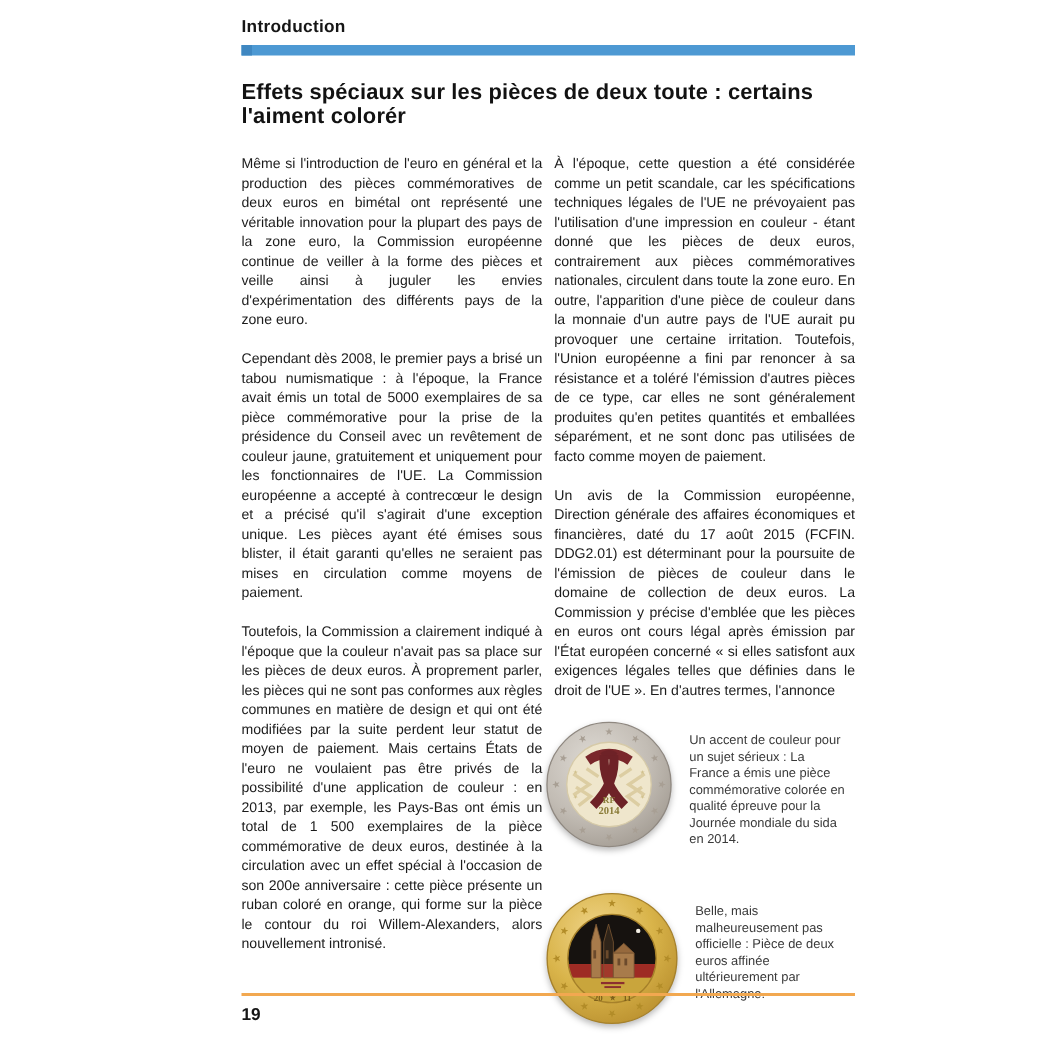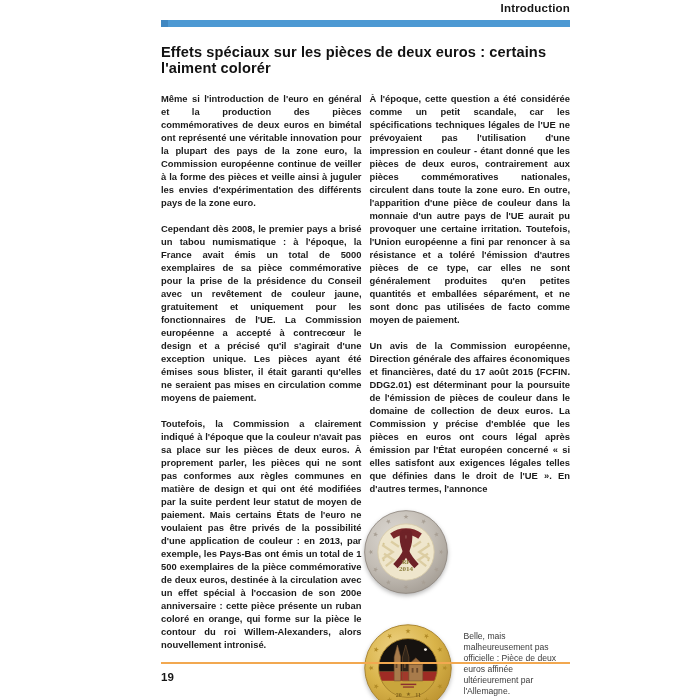--- a/index.html
+++ b/index.html
@@ -1,45 +1,45 @@
 <!DOCTYPE html>
 <html lang="fr"><head>
 <meta charset="utf-8">
 <style>
   html,body{margin:0;padding:0;background:#ffffff;}
   body{width:700px;height:700px;font-family:"Liberation Sans",sans-serif;color:#1b1b1b;}
   .page{position:relative;width:700px;height:700px;background:#ffffff;overflow:hidden;}
   .content{position:absolute;left:161px;top:0;width:409px;}
-  .running-head{margin-top:2px;text-align:right;font-size:11.5px;font-weight:bold;color:#161616;letter-spacing:.2px;}
+  .running-head{margin-top:12px;text-align:left;font-size:11.5px;font-weight:bold;color:#161616;letter-spacing:.2px;}
   .header-bar{margin-top:6px;height:7px;background:#4D99D3;display:flex;}
   .header-bar .cap{width:7px;height:7px;background:#3F87C1;}
   .article-title{margin-top:17px;font-size:14.6px;font-weight:bold;color:#121212;letter-spacing:.1px;}
   .columns{margin-top:16px;display:flex;gap:8px;}
   .col{flex:1;font-size:9.4px;line-height:13px;text-align:justify;hyphens:auto;-webkit-hyphens:auto;}
-  .col p{margin:0 0 13px 0;font-weight:bold;}
+  .col p{margin:0 0 13px 0;}
   .figure{display:flex;align-items:flex-start;}
   .figure.first{margin-top:5px;}
   .figure.second{margin-top:26px;}
   .coin{flex:0 0 auto;filter:drop-shadow(0 2px 2px rgba(0,0,0,.28));margin-left:-8px;}
   .caption{font-size:8.6px;line-height:11px;color:#3a3a3a;margin-left:10px;margin-top:9px;width:106px;text-align:left;}
   .footer-rule{position:absolute;left:161px;top:662px;width:409px;height:2px;background:#F2A850;}
   .page-number{position:absolute;left:161px;top:671px;font-size:11.5px;font-weight:bold;color:#161616;}
 </style>
 </head>
 <body>
 
 <div class="page">
   <div class="content">
 
     <div class="running-head">Introduction</div>
     <div class="header-bar">
         <div class="cap"></div>
       </div>
 
-    <div class="article-title">Effets spéciaux sur les pièces de deux euros : certains l'aiment colorér</div>
+    <div class="article-title">Effets spéciaux sur les pièces de deux toute : certains l'aiment colorér</div>
 
     <div class="columns">
       <div class="col">
         <p>Même si l'introduction de l'euro en général et la production des pièces commémoratives de deux euros en bimétal ont représenté une véritable innovation pour la plupart des pays de la zone euro, la Commission européenne continue de veiller à la forme des pièces et veille ainsi à juguler les envies d'expérimentation des différents pays de la zone euro.</p>
         <p>Cependant dès 2008, le premier pays a brisé un tabou numismatique : à l'époque, la France avait émis un total de 5000 exemplaires de sa pièce commémorative pour la prise de la présidence du Conseil avec un revêtement de couleur jaune, gratuitement et uniquement pour les fonctionnaires de l'UE. La Commission européenne a accepté à contrecœur le design et a précisé qu'il s'agirait d'une exception unique. Les pièces ayant été émises sous blister, il était garanti qu'elles ne seraient pas mises en circulation comme moyens de paiement.</p>
         <p>Toutefois, la Commission a clairement indiqué à l'époque que la couleur n'avait pas sa place sur les pièces de deux euros. À proprement parler, les pièces qui ne sont pas conformes aux règles communes en matière de design et qui ont été modifiées par la suite perdent leur statut de moyen de paiement. Mais certains États de l'euro ne voulaient pas être privés de la possibilité d'une application de couleur : en 2013, par exemple, les Pays-Bas ont émis un total de 1 500 exemplaires de la pièce commémorative de deux euros, destinée à la circulation avec un effet spécial à l'occasion de son 200e anniversaire : cette pièce présente un ruban coloré en orange, qui forme sur la pièce le contour du roi Willem-Alexanders, alors nouvellement intronisé.</p>
       </div>
       <div class="col">
         <p>À l'époque, cette question a été considérée comme un petit scandale, car les spécifications techniques légales de l'UE ne prévoyaient pas l'utilisation d'une impression en couleur - étant donné que les pièces de deux euros, contrairement aux pièces commémoratives nationales, circulent dans toute la zone euro. En outre, l'apparition d'une pièce de couleur dans la monnaie d'un autre pays de l'UE aurait pu provoquer une certaine irritation. Toutefois, l'Union européenne a fini par renoncer à sa résistance et a toléré l'émission d'autres pièces de ce type, car elles ne sont généralement produites qu'en petites quantités et emballées séparément, et ne sont donc pas utilisées de facto comme moyen de paiement.</p>
         <p>Un avis de la Commission européenne, Direction générale des affaires économiques et financières, daté du 17 août 2015 (FCFIN. DDG2.01) est déterminant pour la poursuite de l'émission de pièces de couleur dans le domaine de collection de deux euros. La Commission y précise d'emblée que les pièces en euros ont cours légal après émission par l'État européen concerné « si elles satisfont aux exigences légales telles que définies dans le droit de l'UE ». En d'autres termes, l'annonce</p>
@@ -86,20 +86,21 @@
               <use href="#star5" transform="rotate(110) translate(0,-27) scale(0.6)"></use>
             </g>
             <g stroke="#6E2227" fill="none">
               <path d="M46 29 A5.5 5.5 0 0 1 54 29" stroke-width="7"></path>
               <path d="M46.5 28 C45 42 50 54 62 66" stroke-width="7"></path>
               <path d="M53.5 28 C55 42 50 54 38 66" stroke-width="7"></path>
             </g>
             <text x="50" y="64" text-anchor="middle" font-size="7" font-weight="bold" fill="#8B7D3A" font-family="Liberation Serif, serif">RF</text>
             <text x="50" y="72" text-anchor="middle" font-size="8" font-weight="bold" fill="#8B7D3A" font-family="Liberation Serif, serif">2014</text>
           </svg>
+          <div class="caption">Un accent de couleur pour un sujet sérieux : La France a émis une pièce commémorative colorée en qualité épreuve pour la Journée mondiale du sida en 2014.</div>
         </div>
 
         <div class="figure second">
           <svg class="coin" width="92" height="92" viewBox="0 0 100 100">
             <defs>
               <radialGradient id="goldRing" cx="38%" cy="30%" r="78%">
                 <stop offset="0%" stop-color="#EFD488"></stop>
                 <stop offset="55%" stop-color="#D9B44A"></stop>
                 <stop offset="100%" stop-color="#B98F2E"></stop>
               </radialGradient>

